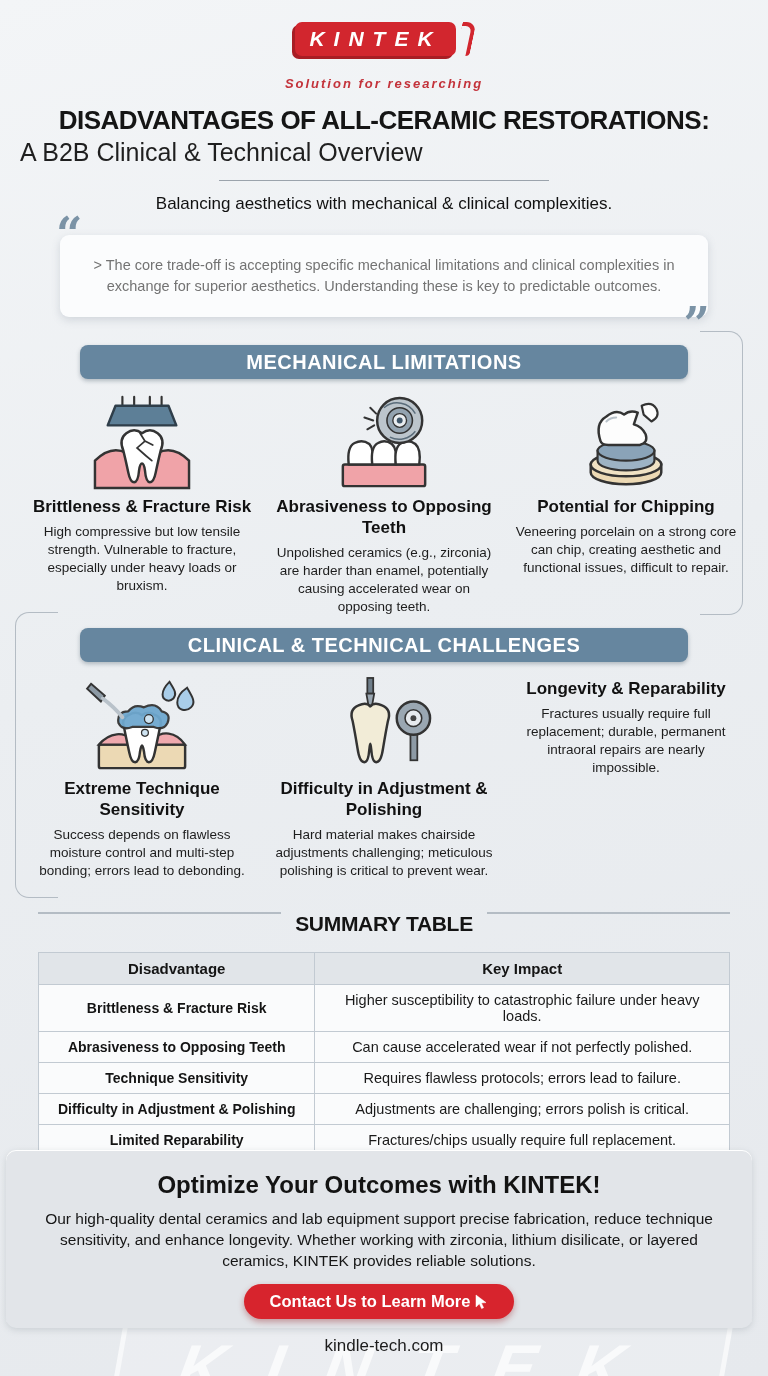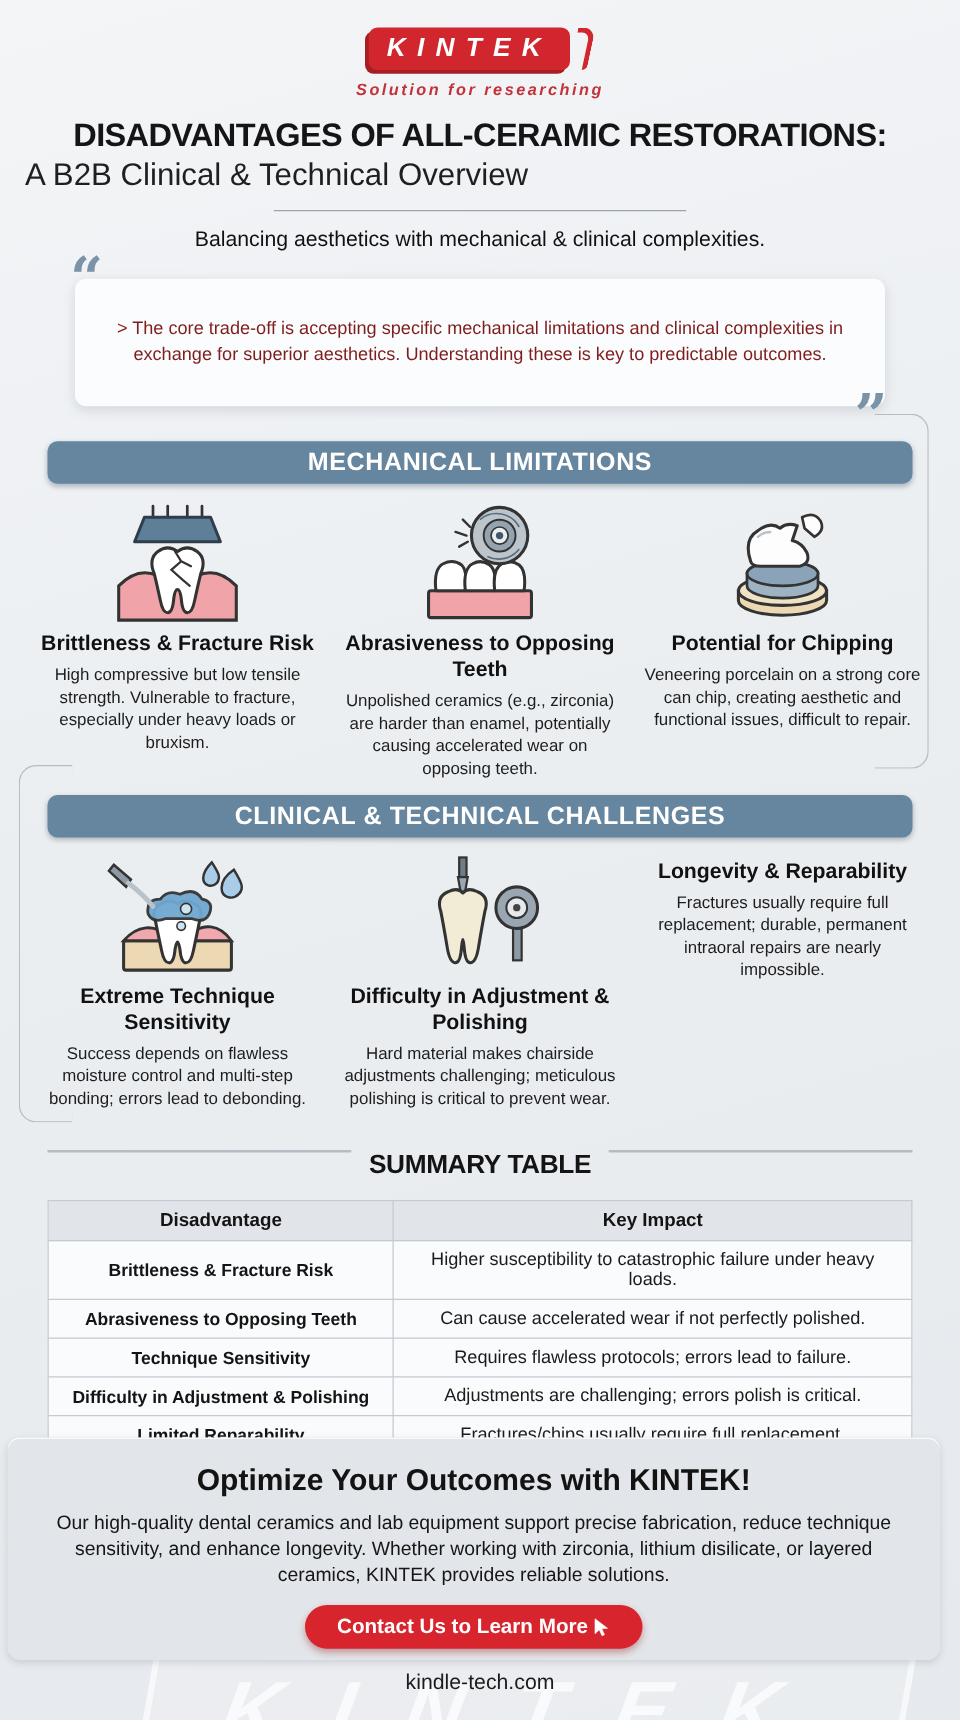--- a/index.html
+++ b/index.html
@@ -5,34 +5,34 @@
   html,body{margin:0;padding:0;background:#dfe3e7;font-family:"Liberation Sans",sans-serif;}
   .page{position:relative;width:768px;height:1376px;margin:0 auto;overflow:hidden;
         background:linear-gradient(165deg,#f3f5f7 0%,#ebeef1 45%,#e6e9ed 100%);color:#1c1c1c;}
   
   .logo-wrap{padding-top:22px;text-align:center;}
   .logo-row{display:inline-flex;align-items:stretch;}
   .logo-box{background:#d2262e;border-radius:7px;padding:5px 14px;box-shadow:-3px 3px 0 #a81d24;
             color:#fff;font-weight:bold;font-style:italic;font-size:21px;letter-spacing:9px;line-height:24px;}
   .logo-bracket{width:10px;margin-left:3px;border-right:4px solid #d2262e;border-top:4px solid #d2262e;
             border-radius:0 10px 4px 0;transform:skewX(-12deg);}
-  .logo-tagline{margin-top:8px;color:#c3323a;font-weight:bold;font-style:italic;font-size:13px;letter-spacing:2px;}
+  .logo-tagline{margin-top:20px;color:#c3323a;font-weight:bold;font-style:italic;font-size:13px;letter-spacing:2px;}
   .title{margin:14px 20px 0;text-align:center;font-size:26px;line-height:30px;font-weight:800;letter-spacing:-0.5px;color:#151515;}
   .subtitle{margin:2px 20px 0;text-align:left;font-size:25px;line-height:30px;font-weight:400;color:#1f1f1f;}
   .divider{width:330px;height:1px;background:#9ba3ac;margin:13px auto 0;}
   .lead{margin:12px auto 0;text-align:center;font-size:17px;line-height:22px;font-weight:500;color:#111;}
   
   .quote-wrap{position:relative;width:648px;margin:20px auto 0;}
   .quote-box{background:#fbfcfd;border-radius:9px;box-shadow:0 3px 9px rgba(100,115,130,.22);
-             padding:30px 20px;text-align:center;font-size:14.5px;line-height:21px;font-weight:500;color:#7f1d1d;}
+             padding:20px 20px;text-align:center;font-size:14.5px;line-height:21px;font-weight:500;color:#737373;}
   .qmark{position:absolute;font-size:46px;font-weight:bold;color:#7b93a6;font-family:"DejaVu Serif",serif;line-height:1;}
   .qmark.open{left:-4px;top:-24px;}
   .qmark.close{right:-2px;bottom:-30px;}
   
-  .section-bar{width:692px;height:34px;margin:28px auto 0;background:#66869f;border-radius:8px;
+  .section-bar{width:608px;height:34px;margin:28px auto 0;background:#66869f;border-radius:8px;
                box-shadow:0 2px 4px rgba(60,80,95,.35);display:flex;align-items:center;justify-content:center;
                color:#fff;font-size:20px;font-weight:bold;letter-spacing:.5px;position:relative;z-index:2;}
   .section-bar.second{margin-top:12px;}
   
   .conn{position:absolute;z-index:1;border:1.5px solid #b4bcc4;}
   .conn-right{left:700px;width:42px;top:331px;height:282px;border-left:none;border-radius:0 14px 14px 0;}
   .conn-left{left:15px;width:42px;top:612px;height:284px;border-right:none;border-radius:14px 0 0 14px;}
   
   .grid{width:716px;margin:13px auto 0;display:grid;grid-template-columns:1fr 1fr 1fr;column-gap:10px;position:relative;z-index:2;}
   .grid.second{margin-top:12px;}

